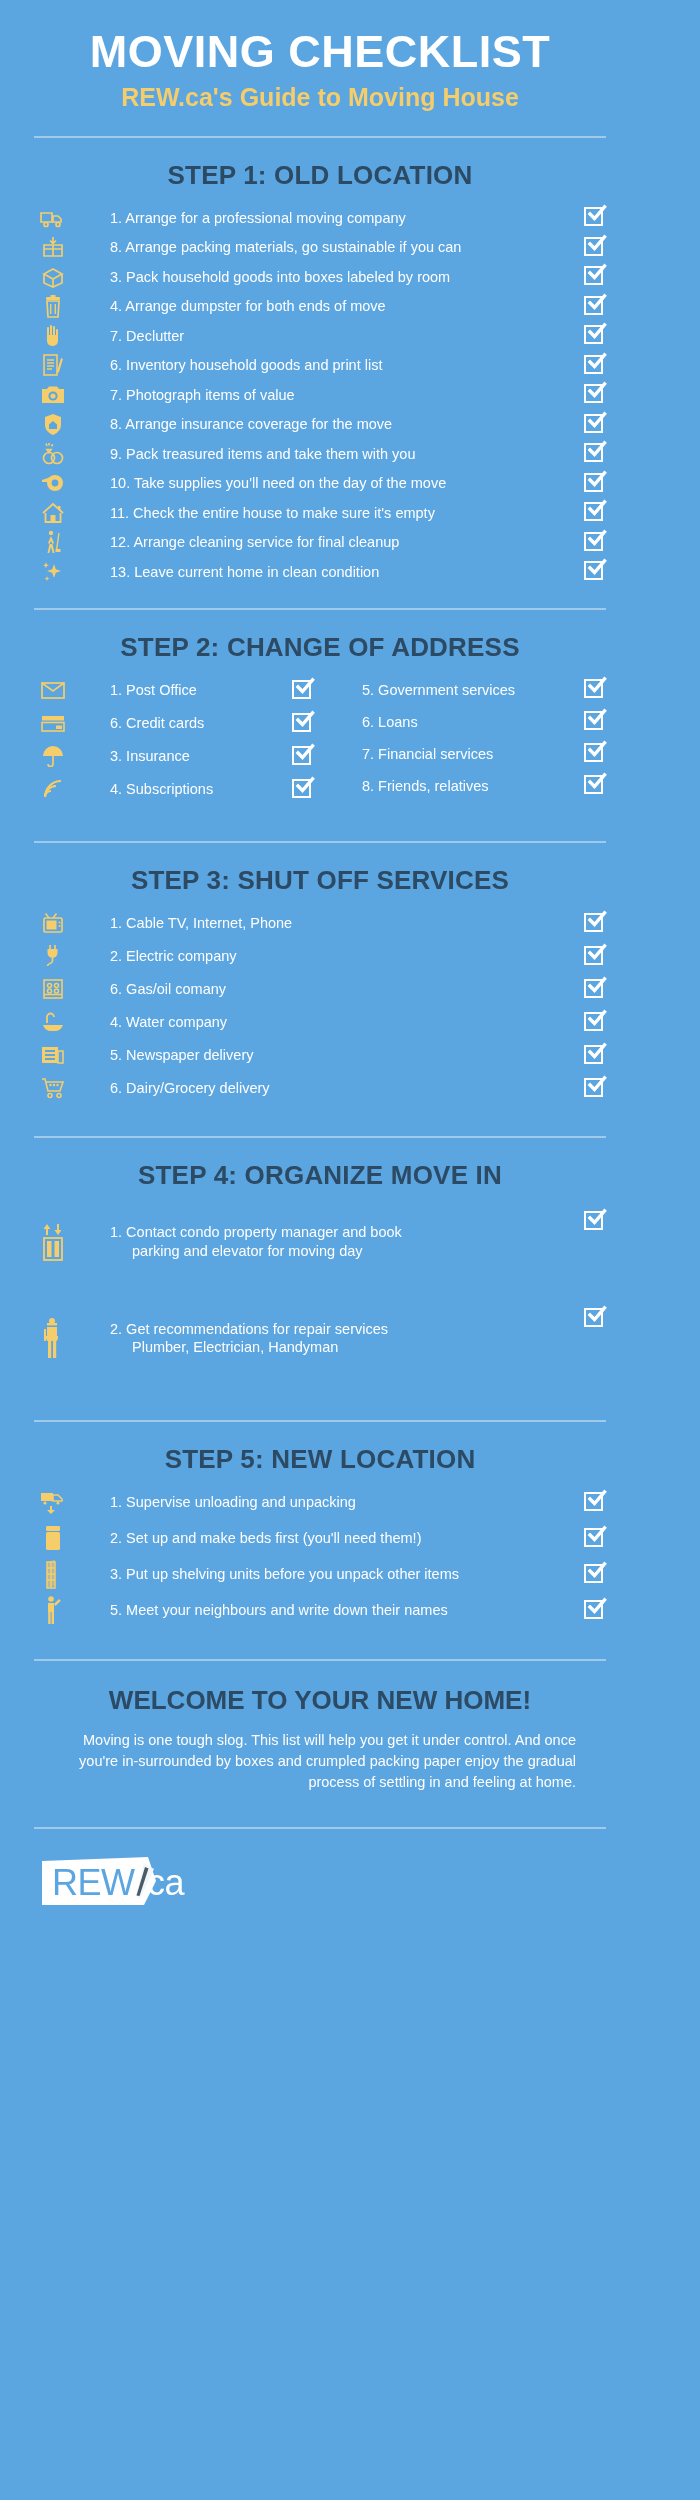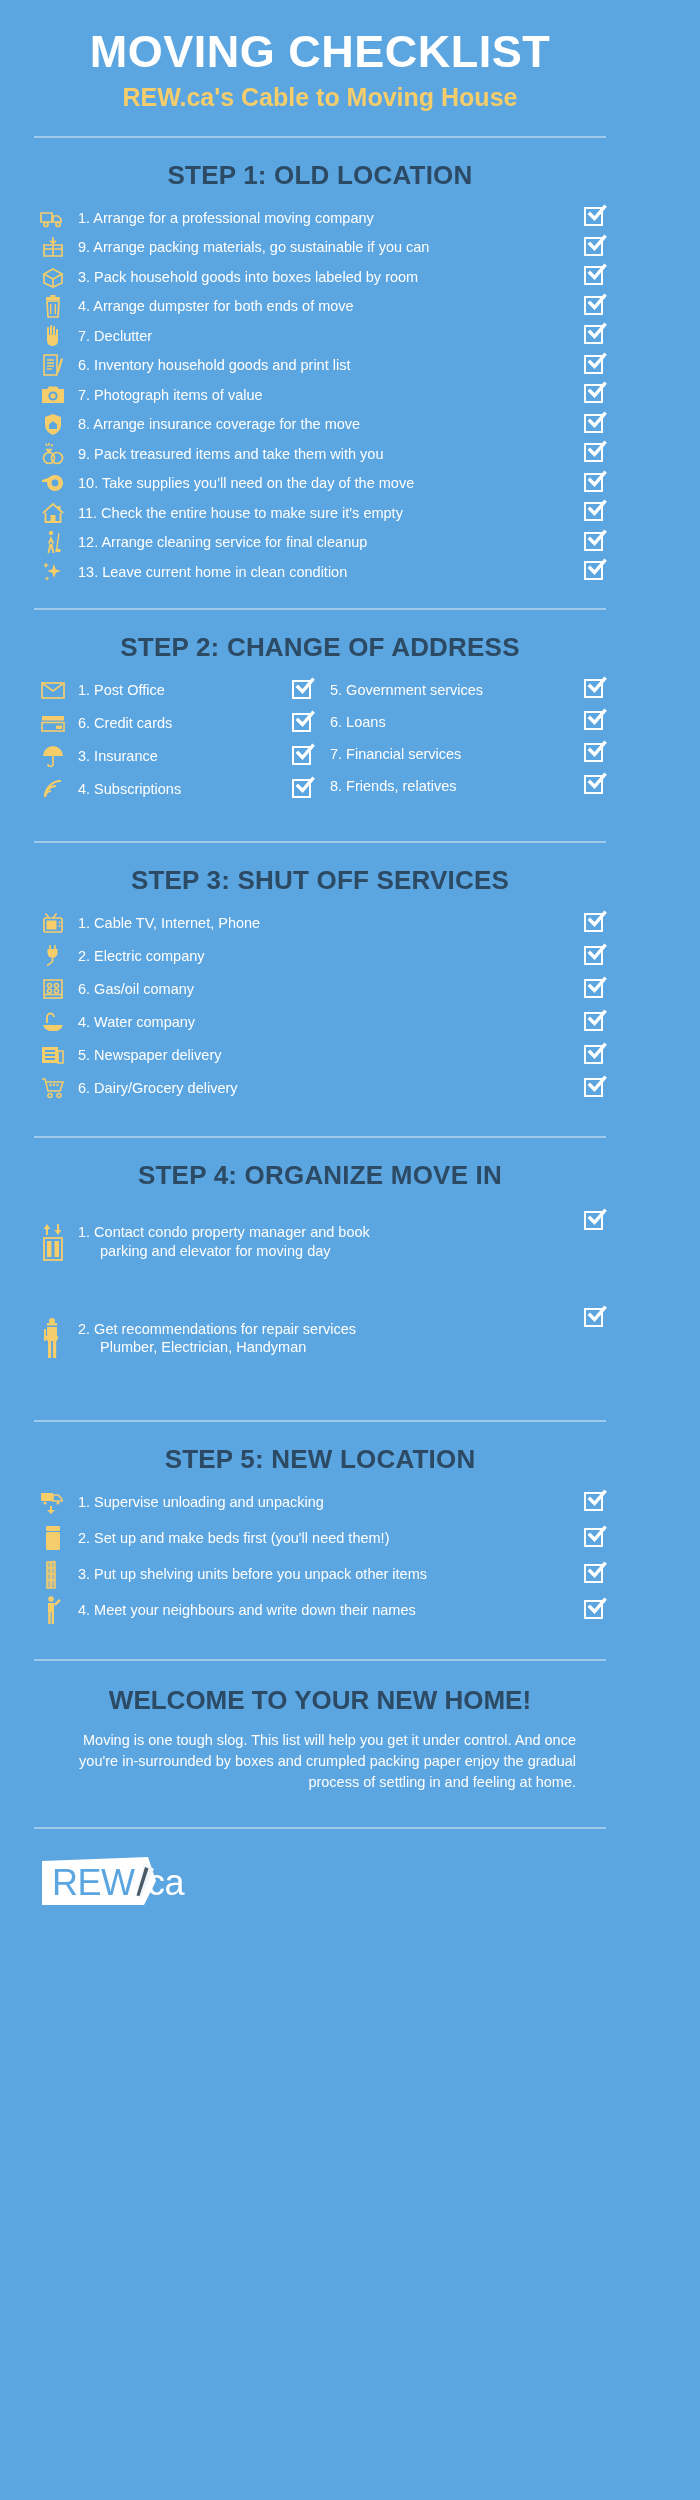--- a/index.html
+++ b/index.html
@@ -53,20 +53,21 @@
     padding:22px 0 14px 0;
   }
 
   
   .rows{padding:0 6px 0 14px;}
   .row{
     display:flex;
     align-items:center;
     min-height:25px;
     margin-bottom:1px;
+    gap:32px;
   }
   .icon{
     width:42px;
     min-width:42px;
     height:26px;
     display:flex;
     align-items:center;
     justify-content:center;
   }
   .icon svg{display:block;}
@@ -141,21 +142,21 @@
   .logo-wrap{padding:26px 0 0 22px;}
   .logo{position:relative;width:176px;height:56px;}
 </style>
 </head>
 <body>
 
 <div class="page">
 
   <div class="header">
     <h1 class="title">MOVING CHECKLIST</h1>
-    <div class="subtitle">REW.ca's Cable to Moving House</div>
+    <div class="subtitle">REW.ca's Guide to Moving House</div>
   </div>
   <div class="rule top"></div>
 
   <div class="section">
     <div class="sec-head">STEP 1: OLD LOCATION</div>
     <div class="rows s1">
 
       <div class="row">
         <span class="icon">
           <svg width="26" height="20" viewBox="0 0 26 20">
@@ -181,21 +182,21 @@
       <div class="row">
         <span class="icon">
           <svg width="24" height="22" viewBox="0 0 24 22">
               <g fill="none" stroke="#f5cd6b" stroke-width="1.7">
             <path d="M12 1v6M9 4.5l3 3 3-3"></path>
                 <path d="M3 9h18v11H3z"></path>
                 <path d="M3 13h18M12 9v11"></path>
           </g>
             </svg>
         </span>
-        <span class="label">9. Arrange packing materials, go sustainable if you can</span>
+        <span class="label">8. Arrange packing materials, go sustainable if you can</span>
         <span class="cbcell">
           <span class="cb">
               <span class="box"></span>
             <svg class="tick" viewBox="0 0 21 21">
                 <path d="M4 11 L8.5 15.5 L18.5 4" fill="none" stroke="#fff" stroke-width="3.4" stroke-linecap="square"></path>
               </svg>
           </span>
         </span>
       </div>
 
@@ -862,21 +863,21 @@
         <span class="icon">
           <svg width="22" height="30" viewBox="0 0 22 30">
               <g fill="#f5cd6b">
             <circle cx="9" cy="4" r="2.8"></circle>
             <path d="M6 8h6v9H6z"></path>
                 <path d="M12 9l5-5 1.8 1.8L13.6 11z"></path>
             <path d="M6.2 17h2.4v12H6.2zM9.6 17H12v12H9.6z"></path>
           </g>
             </svg>
         </span>
-        <span class="label">4. Meet your neighbours and write down their names</span>
+        <span class="label">5. Meet your neighbours and write down their names</span>
         <span class="cbcell">
           <span class="cb">
               <span class="box"></span>
             <svg class="tick" viewBox="0 0 21 21">
                 <path d="M4 11 L8.5 15.5 L18.5 4" fill="none" stroke="#fff" stroke-width="3.4" stroke-linecap="square"></path>
               </svg>
           </span>
         </span>
       </div>
 

